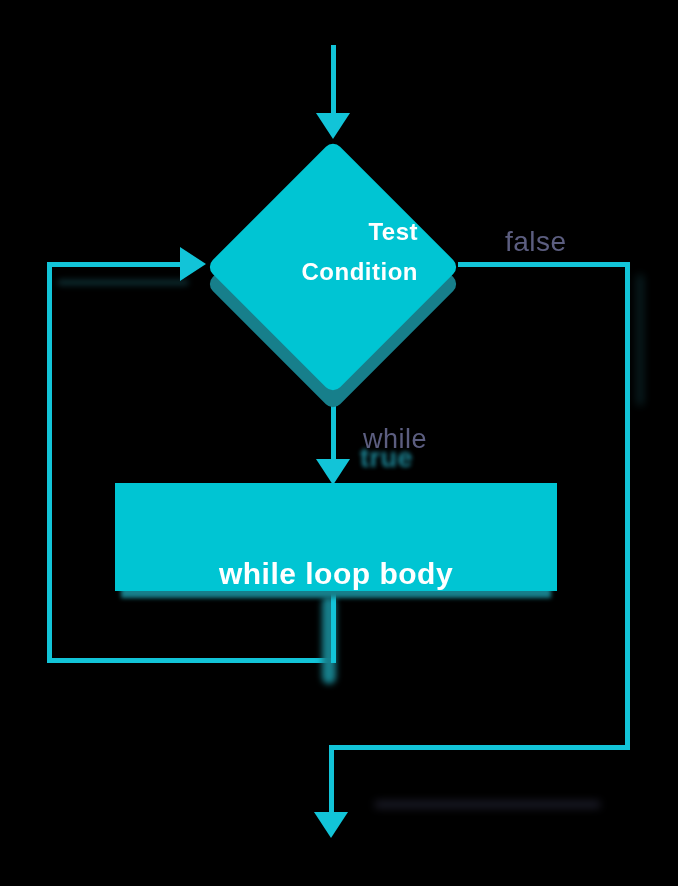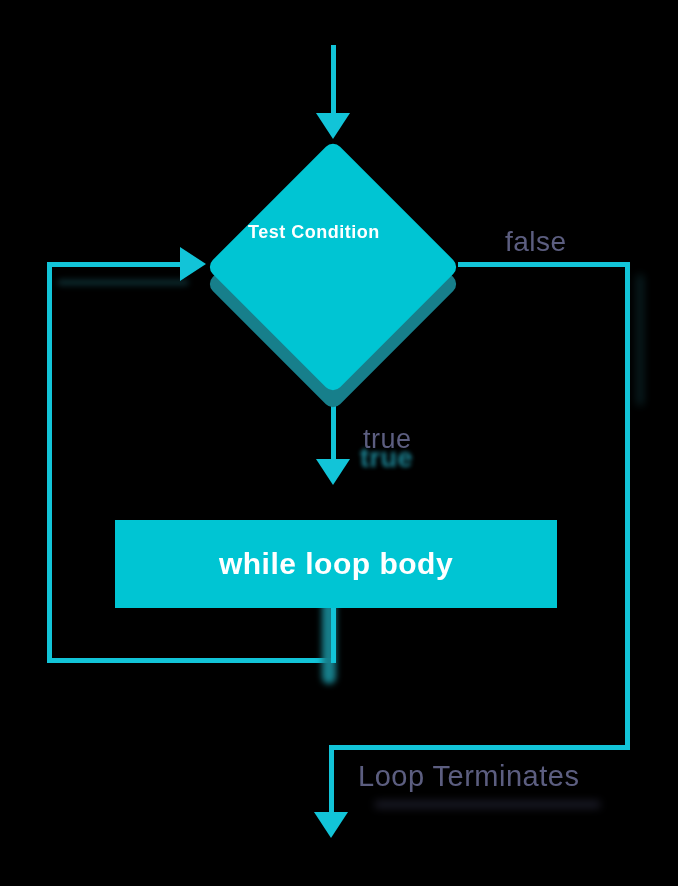--- a/index.html
+++ b/index.html
@@ -24,27 +24,27 @@
   .tri-down{border-left:17px solid transparent;border-right:17px solid transparent;border-top:26px solid var(--line);}
   .tri-right{border-top:17px solid transparent;border-bottom:17px solid transparent;border-left:26px solid var(--line);}
   .diamond,.diamond-shadow{
     position:absolute;left:243px;width:180px;height:180px;
     transform:rotate(45deg);border-radius:10px;
   }
   .diamond{top:177px;background:var(--shape);}
   .diamond-shadow{top:194px;background:var(--shape-shadow);}
   .decision-label{
     position:absolute;left:248px;top:212px;width:170px;
-    text-align:left;color:var(--text);font-size:18px;font-weight:bold;
+    text-align:right;color:var(--text);font-size:24px;font-weight:bold;
     line-height:40px;letter-spacing:.5px;
   }
   .process-rect{
-    position:absolute;left:115px;top:483px;width:442px;height:88px;
-    background:var(--shape);display:flex;align-items:center;justify-content:center;
-    color:var(--text);font-size:30px;font-weight:bold;letter-spacing:.5px;margin-top:37px;
+    position:absolute;left:115px;top:483px;width:442px;height:108px;
+    background:var(--shape);display:flex;align-items:flex-end;justify-content:center;
+    color:var(--text);font-size:30px;font-weight:bold;letter-spacing:.5px;
   }
   .process-shadow{
     position:absolute;left:121px;top:578px;width:430px;height:20px;
     background:var(--shape-shadow);filter:blur(2px);
   }
   .stub-shadow{
     position:absolute;left:322px;top:596px;width:14px;height:88px;
     background:var(--shape-shadow);border-radius:7px;filter:blur(3px);
   }
   .edge-label{
@@ -93,17 +93,16 @@
   <div class="diamond"></div>
   <div class="decision-label">Test Condition</div>
 
   <div class="process-shadow"></div>
   <div class="process-rect">
     <span>while loop body</span>
   </div>
 
   <div class="edge-label false-label">false</div>
   <div class="edge-label true-label-shadow" style="position:absolute;font-weight:bold;">true</div>
-  <div class="edge-label true-label">true</div>
+  <div class="edge-label true-label">while</div>
   <div class="soft-shadow terminate-shadow"></div>
-  <div class="edge-label terminate-label">Loop Terminates</div>
 
 </div>
 
 </body></html>

